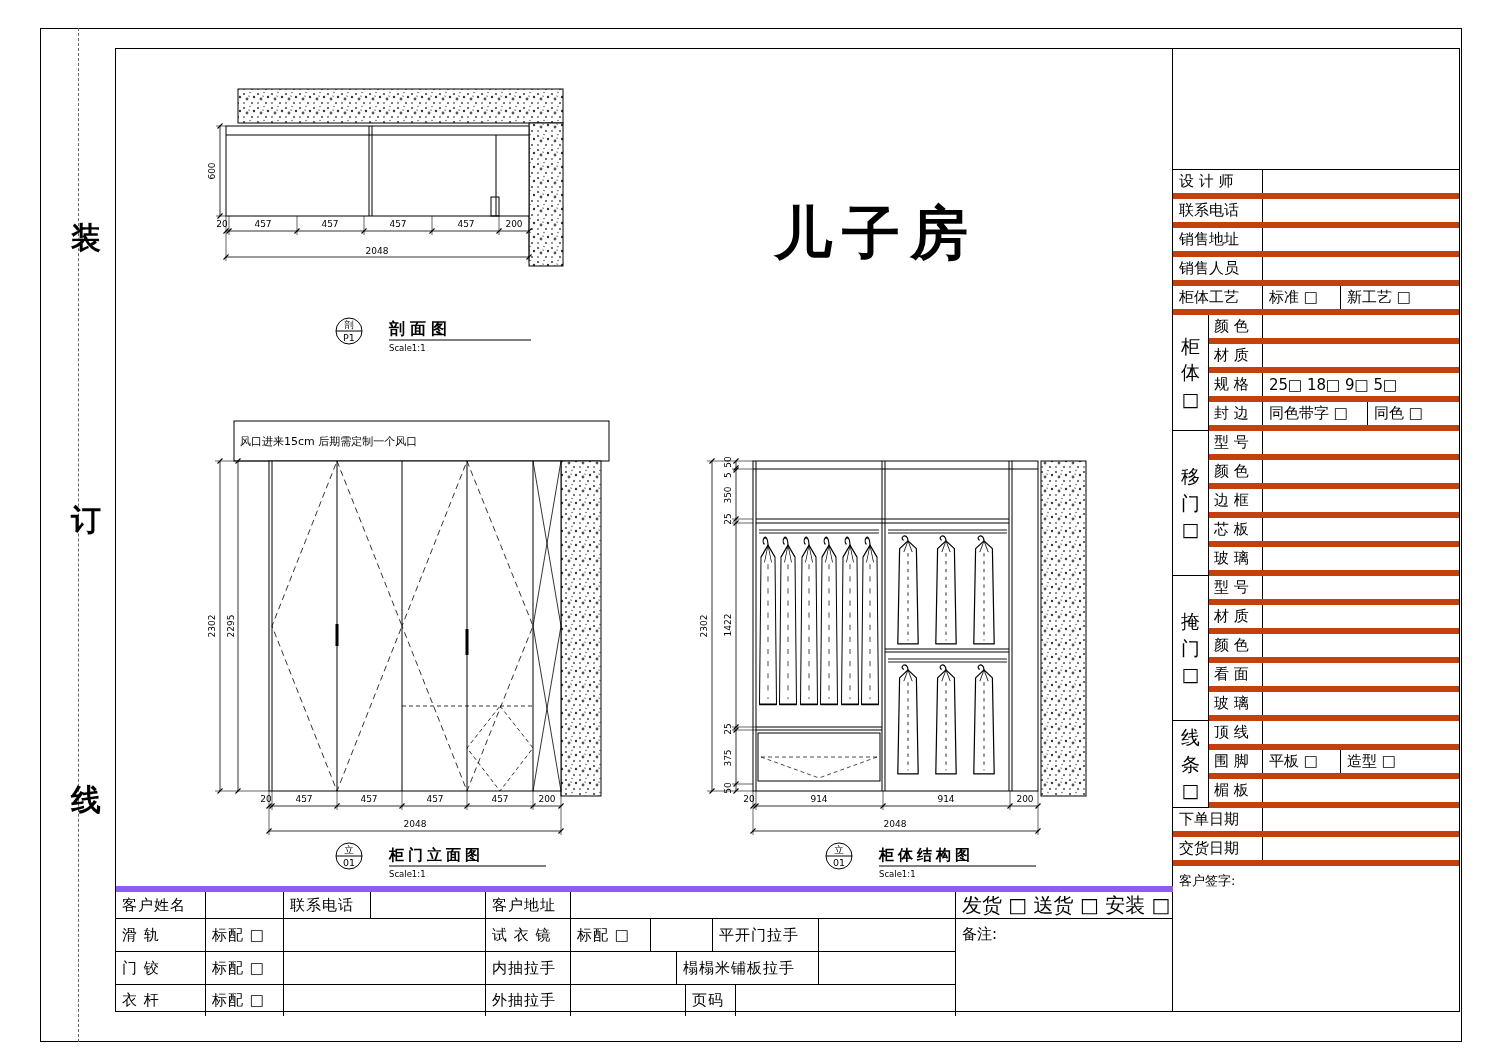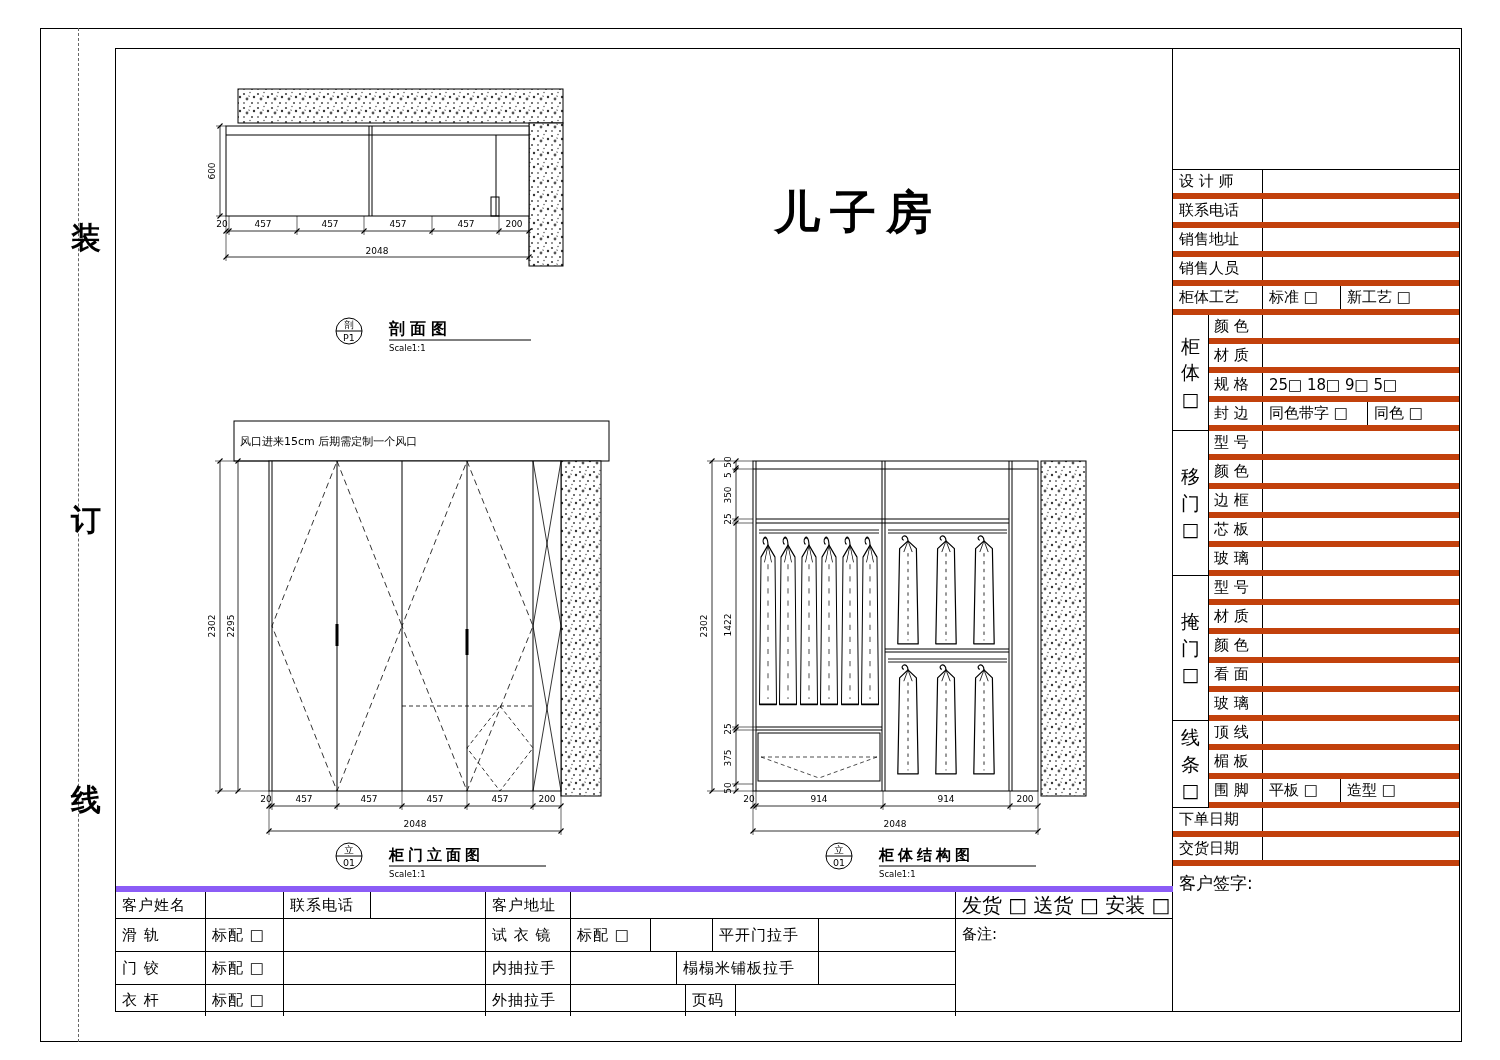--- a/index.html
+++ b/index.html
@@ -3,36 +3,36 @@
 <meta charset="utf-8">
 <style>
   *{margin:0;padding:0;box-sizing:border-box}
   html,body{width:1500px;height:1060px;background:#fff;color:#000;
     font-family:"DejaVu Sans","Liberation Sans",sans-serif;position:relative;overflow:hidden}
   .page-border{position:absolute;left:40px;top:28px;width:1422px;height:1014px;border:1px solid #000}
   .binding-line{position:absolute;left:78px;top:28px;height:1014px;border-left:1px dashed #666}
   .binding-char{position:absolute;left:64px;width:44px;text-align:center;font-size:30px;font-weight:600}
   .main-frame{position:absolute;left:115px;top:48px;width:1345px;height:964px;border:1px solid #000}
   .frame-divider{position:absolute;left:1056px;top:0;width:1px;height:100%;background:#000}
-  .room-title{position:absolute;left:658px;top:133px;font-size:46px;font-weight:700;letter-spacing:10px;white-space:nowrap}
+  .room-title{position:absolute;left:658px;top:146px;font-size:58px;font-weight:700;letter-spacing:10px;white-space:nowrap}
   .drawing-svg{position:absolute;left:0;top:0}
 
   
   .right-panel{position:absolute;left:1057px;top:120px;width:286px;height:842px;border-top:1px solid #000;font-size:15px}
   .rp-row{display:flex;height:29px;border-bottom:6px solid #c2410c;align-items:stretch}
   .rp-label{width:90px;border-right:1px solid #000;display:flex;align-items:center;padding-left:6px;white-space:nowrap}
   .rp-sublabel{width:54px;border-right:1px solid #000;display:flex;align-items:center;padding-left:5px;white-space:nowrap}
   .rp-value{flex:1;display:flex;align-items:center;padding-left:6px}
   .rp-cell{border-right:1px solid #000;display:flex;align-items:center;padding-left:6px;white-space:nowrap}
   .rp-cell.grow{flex:1;border-right:none}
   .rp-group{display:flex}
   .rp-group-label{width:36px;border-right:1px solid #000;border-bottom:1px solid #000;display:flex;align-items:center;justify-content:center;
     text-align:center;font-size:19px;line-height:1.4;white-space:pre-line}
   .rp-group-rows{flex:1}
-  .rp-sign{height:116px;padding:6px 6px;font-size:17px}
+  .rp-sign{height:116px;padding:6px 6px;font-size:13px}
 
   
   .bottom-table{position:absolute;left:0;top:837px;width:1057px;height:125px;border-top:6px solid #8b5cf6;font-size:15px}
   .bt-row{display:flex;border-bottom:1px solid #000;align-items:stretch}
   .bt-cell{border-right:1px solid #000;display:flex;align-items:center;padding-left:6px;letter-spacing:1px;white-space:nowrap}
   .bt-cell.nb{border-right:none;letter-spacing:0;font-size:20px}
   .bt-note{position:absolute;left:840px;top:27px;width:217px;height:97px;padding:6px}
 
   
   text{fill:#000}
@@ -336,27 +336,27 @@
     <div class="rp-group">
       <div class="rp-group-label">线
 条
 □</div>
       <div class="rp-group-rows">
         <div class="rp-row">
             <div class="rp-sublabel">顶 线</div>
             <div class="rp-value"></div>
           </div>
         <div class="rp-row">
-            <div class="rp-sublabel">楣 板</div>
-            <div class="rp-value"></div>
-          </div>
-        <div class="rp-row">
             <div class="rp-sublabel">围 脚</div>
             <div class="rp-cell" style="width:78px">平板 □</div>
             <div class="rp-cell grow">造型 □</div>
+          </div>
+        <div class="rp-row">
+            <div class="rp-sublabel">楣 板</div>
+            <div class="rp-value"></div>
           </div>
       </div>
     </div>
 
     <div class="rp-row">
       <div class="rp-label">下单日期</div>
       <div class="rp-value"></div>
     </div>
     <div class="rp-row">
       <div class="rp-label">交货日期</div>

